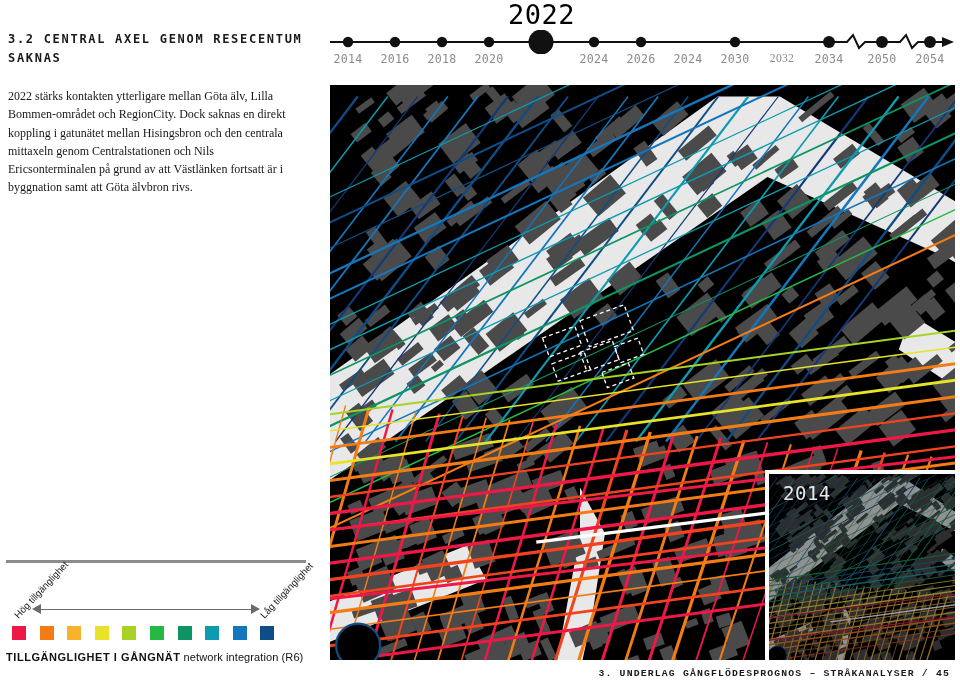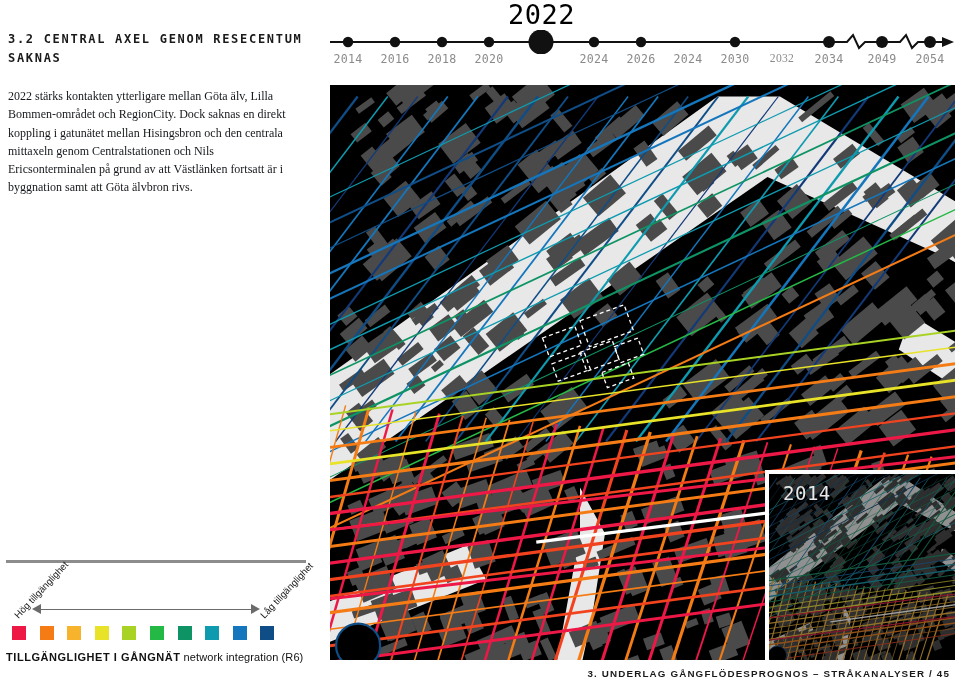--- a/index.html
+++ b/index.html
@@ -131,21 +131,21 @@
     color: #111;
     white-space: nowrap;
   }
   .legend-caption .strong { font-weight: bold; letter-spacing: 0.55px; }
   .legend-caption .light { font-weight: normal; letter-spacing: 0.1px; }
 
   
   .footer {
     position: absolute;
     right: 10px; bottom: 8px;
-    font-family: Liberation Sans, sans-serif;
+    font-family: Liberation Mono, monospace;
     font-size: 9.8px;
     font-weight: bold;
     letter-spacing: 1.15px;
     color: #1a1a1a;
     white-space: nowrap;
   }
 </style>
 </head>
 <body>
 
@@ -178,21 +178,21 @@
         <div class="tl-label" style="left: 65px;">2016</div>
         <div class="tl-label" style="left: 112px;">2018</div>
         <div class="tl-label" style="left: 159px;">2020</div>
         <div class="tl-label" style="left: 211px;"></div>
         <div class="tl-label" style="left: 264px;">2024</div>
         <div class="tl-label" style="left: 311px;">2026</div>
         <div class="tl-label" style="left: 358px;">2024</div>
         <div class="tl-label" style="left: 405px;">2030</div>
         <div class="tl-label" style="left: 452px; font-family: Liberation Serif, serif;">2032</div>
         <div class="tl-label" style="left: 499px;">2034</div>
-        <div class="tl-label" style="left: 552px;">2049</div>
+        <div class="tl-label" style="left: 552px;">2050</div>
         <div class="tl-label" style="left: 600px;">2054</div>
       </div>
   </div>
 
   <div class="map-wrap">
     <svg class="map-svg" id="map-svg" width="625" height="575" viewBox="0 0 625 575">
         <rect x="0" y="0" width="625" height="575" fill="#000000"></rect>
         <path d="M -93.75,356.5 L 387.5,11.5 L 450,11.5 L 718.75,172.5 L 718.75,218.5 L 437.5,92 L -93.75,460 Z" fill="#e8e8e8"></path>
         <path d="M -31.25,529 L 137.5,460 L 156.25,494.5 L -31.25,569.25 Z" fill="#e8e8e8"></path>
         <path d="M 250,402.5 L 275,448.5 L 262.5,529 L 250,586.5 L 225,586.5 L 237.5,517.5 L 250,448.5 Z" fill="#e8e8e8"></path>

